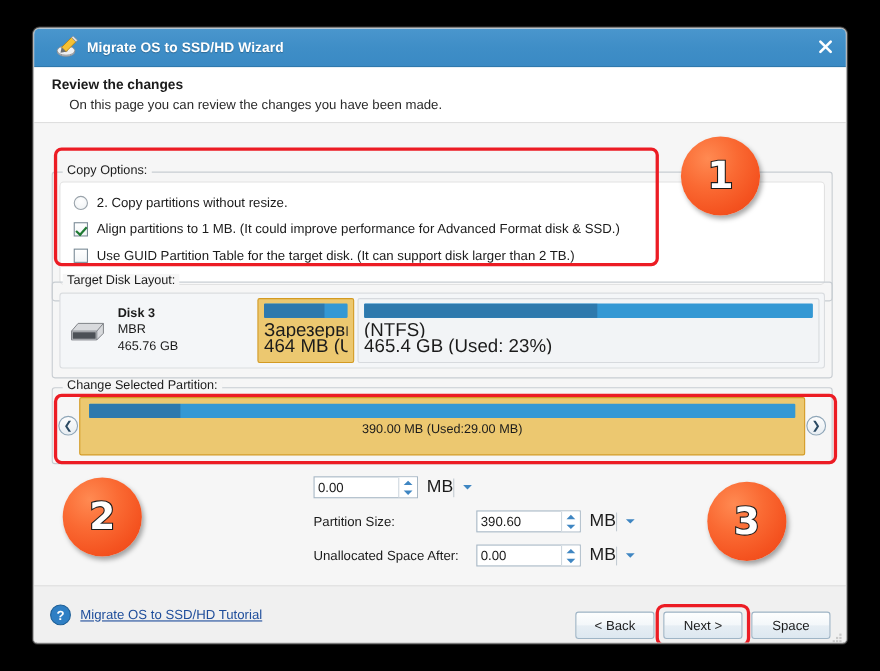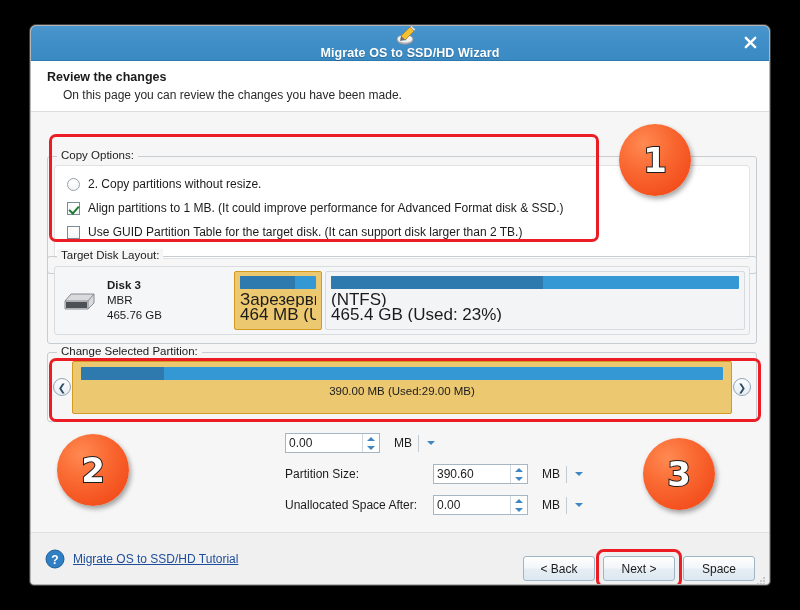--- a/index.html
+++ b/index.html
@@ -32,21 +32,20 @@
 
   
   #titlebar {
     position: relative;
     height: 34px;
     background: linear-gradient(#4a96cd, #3f8ec7 50%, #3a8ac4);
     border-bottom: 1px solid #2f79ad;
     display: flex;
     align-items: center;
     padding-left: 20px;
-    flex-direction: column;
   }
   #titlebar .app-icon {
     width: 20px; height: 20px;
     margin-right: 8px;
     flex: 0 0 auto;
     position: relative;
   }
   #titlebar .title-text {
     color: #ffffff;
     font-size: 12.5px;
@@ -315,24 +314,24 @@
     cursor: pointer;
   }
   .tri-up, .tri-dn {
     width: 0; height: 0;
     border-left: 4px solid transparent;
     border-right: 4px solid transparent;
   }
   .tri-up { border-bottom: 4px solid #3f86c2; }
   .tri-dn { border-top: 4px solid #3f86c2; }
   .unit {
-    margin-left: 14px;
+    margin-left: 8px;
     width: 24px;
     flex: 0 0 auto;
-    font-size: 12px;
+    font-size: 16px;
   }
   .unit-drop {
     border-left: 1px solid #c3cbd2;
     padding-left: 8px;
     height: 17px;
     display: flex;
     align-items: center;
     cursor: pointer;
   }
 

